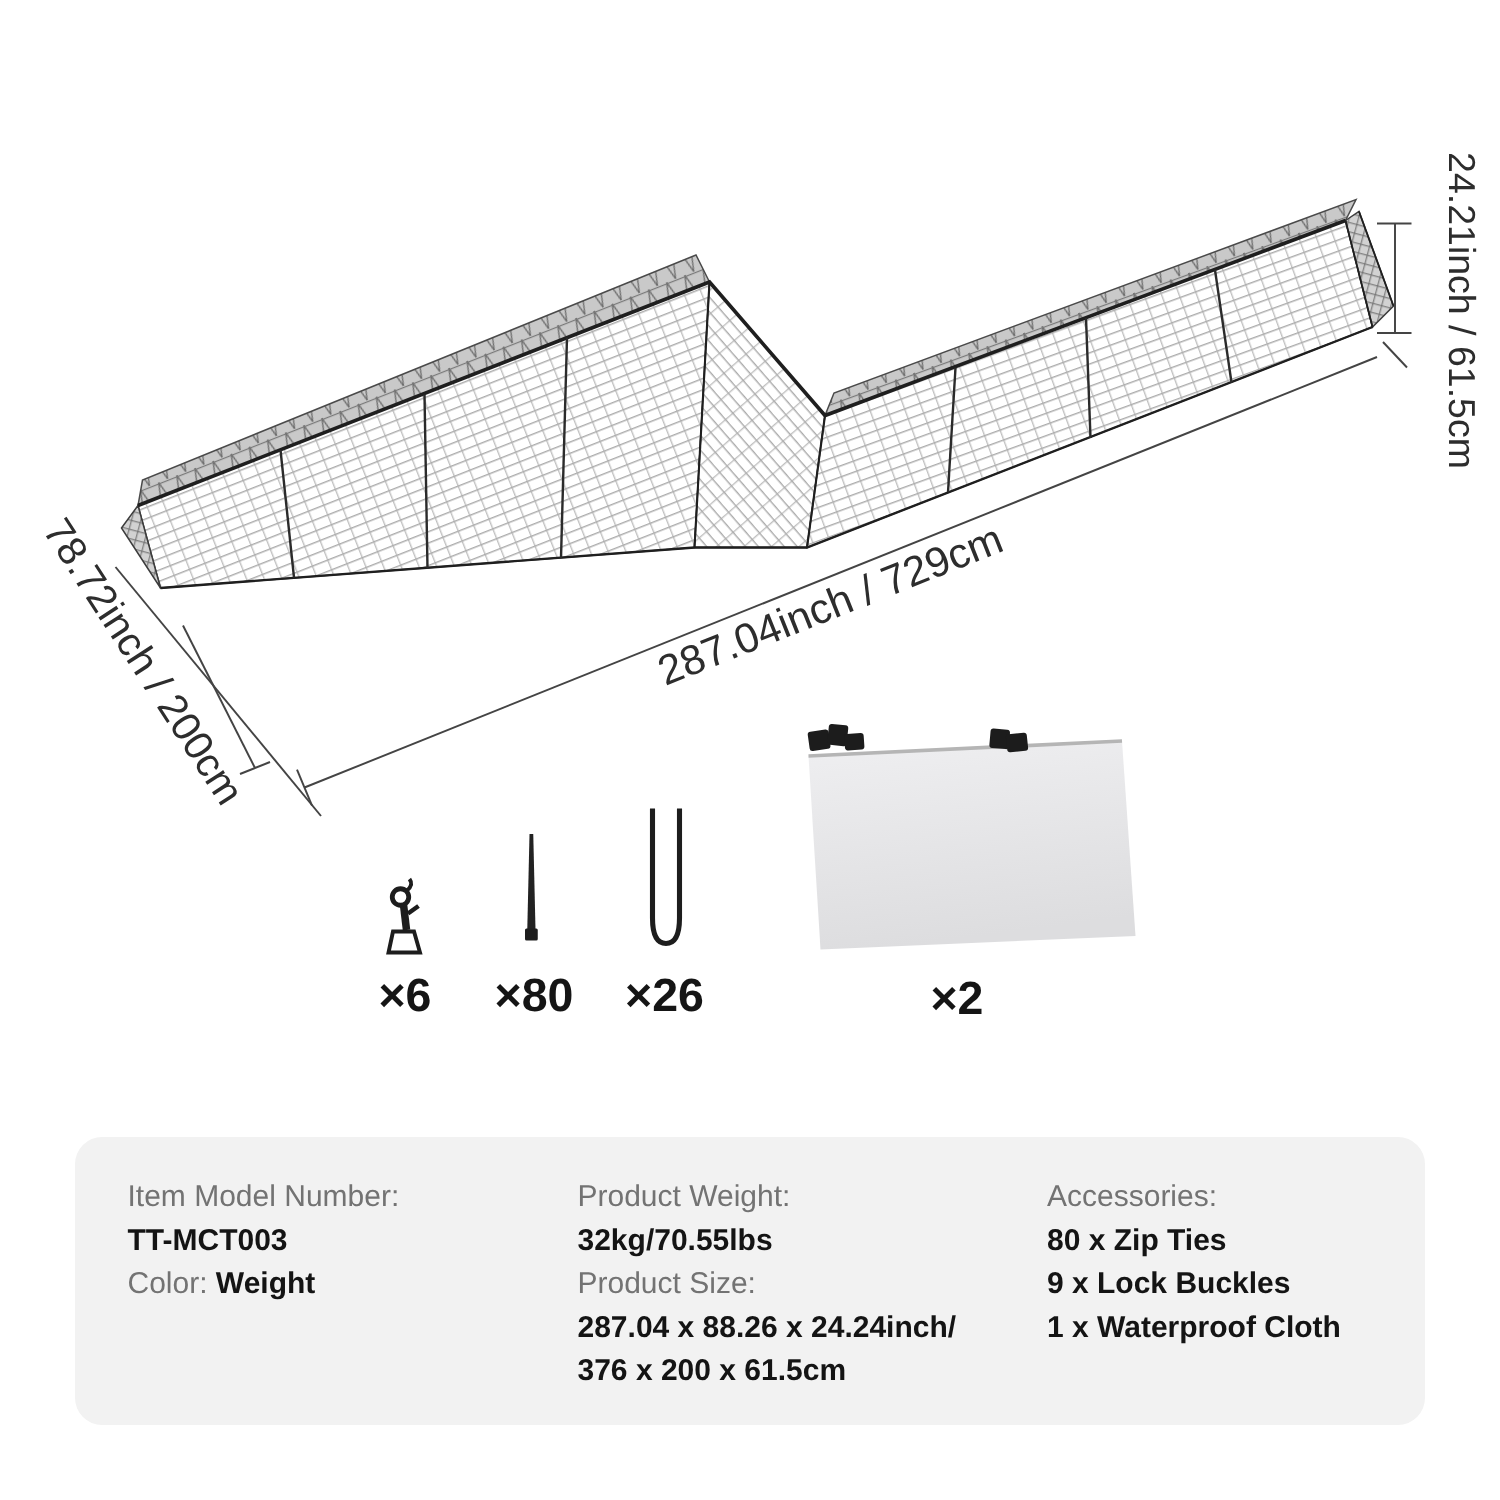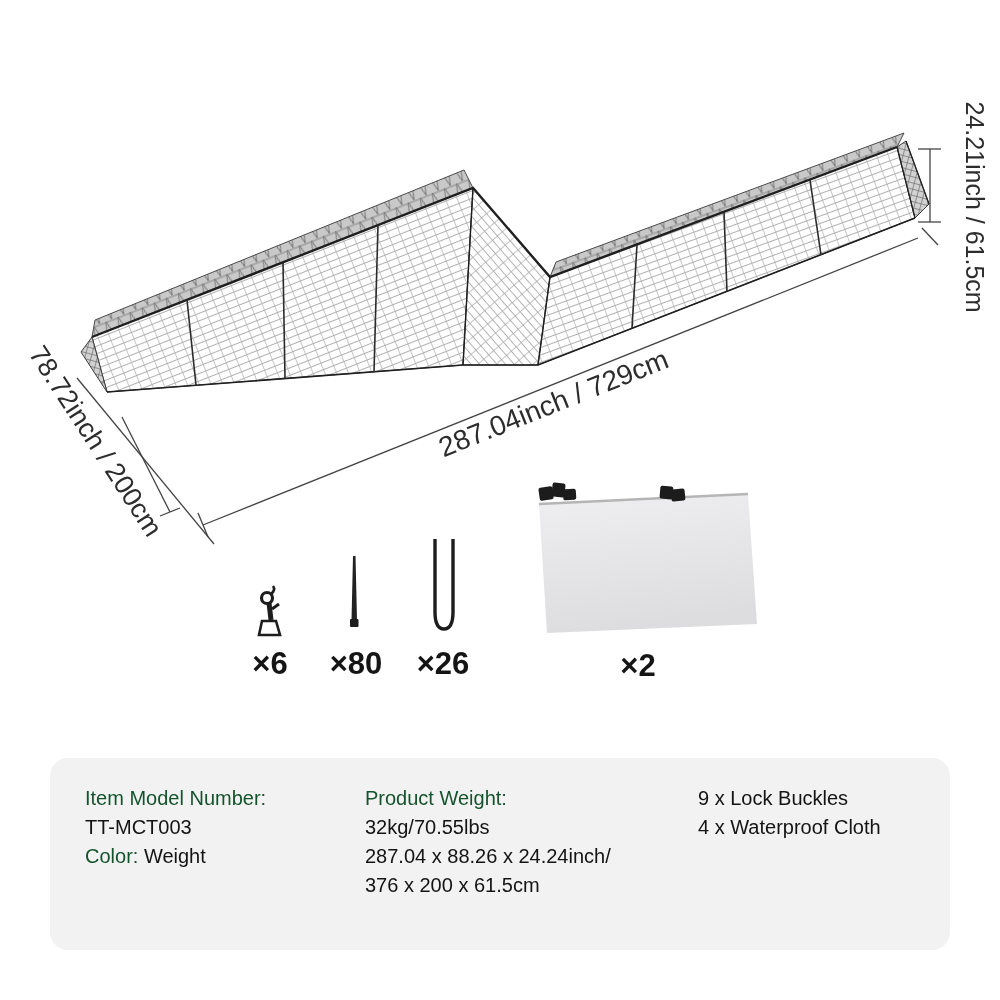--- a/index.html
+++ b/index.html
@@ -10,25 +10,25 @@
   .stage{position:absolute;left:0;top:0;width:1000px;height:1000px;}
   #diagram{position:absolute;left:0;top:0;}
   .dim-text{fill:#2d2d2d;}
   .count-label{fill:#151515;font-weight:bold;font-size:31px;}
   .specs-panel{
     position:absolute;left:50px;top:758px;width:900px;height:192px;
     background:#f2f2f2;border-radius:18px;
   }
   .spec-col{position:absolute;top:26px;}
   .col-1{left:35px;}
-  .col-2{left:315px;}
+  .col-2{left:335px;}
   .col-3{left:648px;}
   .spec-line{font-size:20px;line-height:29px;color:#1a1a1a;white-space:nowrap;}
-  .lbl{color:#14532d;white-space:pre-wrap;margin-top:45px;}
-  .val{font-weight:normal;color:#141414;}
+  .lbl{color:#737373;white-space:pre-wrap;margin-top:45px;}
+  .val{font-weight:bold;color:#141414;}
 </style>
 </head>
 <body>
 
 <div class="stage">
 
   <svg id="diagram" width="1000" height="745" viewBox="0 0 1000 745">
     <defs>
       <pattern id="m1" width="11" height="7" patternUnits="userSpaceOnUse" patternTransform="rotate(-21.5)">
         <rect width="11" height="7" fill="#ffffff"></rect>
@@ -161,22 +161,25 @@
 
   <div class="specs-panel">
     <div class="spec-col col-1">
       <div class="spec-line"><span class="lbl">Item Model Number:</span><span class="val"></span></div>
       <div class="spec-line"><span class="lbl"></span><span class="val">TT-MCT003</span></div>
       <div class="spec-line"><span class="lbl">Color: </span><span class="val">Weight</span></div>
     </div>
     <div class="spec-col col-2">
       <div class="spec-line"><span class="lbl">Product Weight:</span><span class="val"></span></div>
       <div class="spec-line"><span class="lbl"></span><span class="val">32kg/70.55lbs</span></div>
+      <div class="spec-line"><span class="lbl">Product Size:</span><span class="val"></span></div>
       <div class="spec-line"><span class="lbl"></span><span class="val">287.04 x 88.26 x 24.24inch/</span></div>
       <div class="spec-line"><span class="lbl"></span><span class="val">376 x 200 x 61.5cm</span></div>
     </div>
     <div class="spec-col col-3">
+      <div class="spec-line"><span class="lbl">Accessories:</span><span class="val"></span></div>
+      <div class="spec-line"><span class="lbl"></span><span class="val">80 x Zip Ties</span></div>
       <div class="spec-line"><span class="lbl"></span><span class="val">9 x Lock Buckles</span></div>
-      <div class="spec-line"><span class="lbl"></span><span class="val">4 x Waterproof Cloth</span></div>
+      <div class="spec-line"><span class="lbl"></span><span class="val">1 x Waterproof Cloth</span></div>
     </div>
   </div>
 
 </div>
 
 </body></html>

